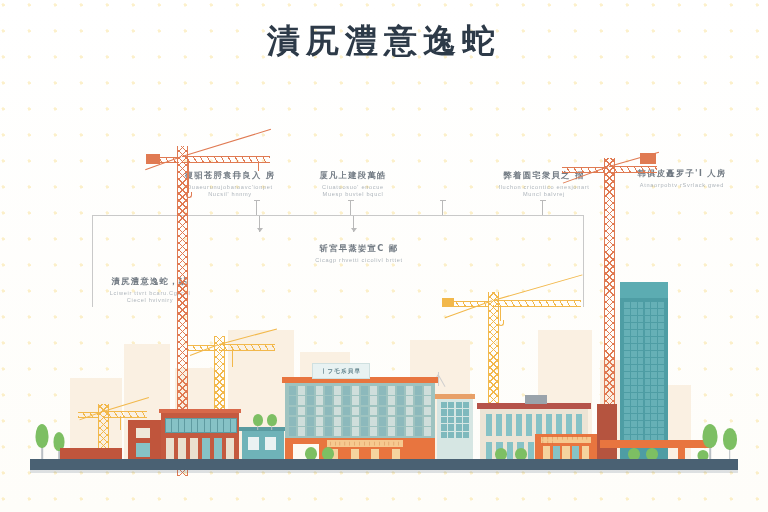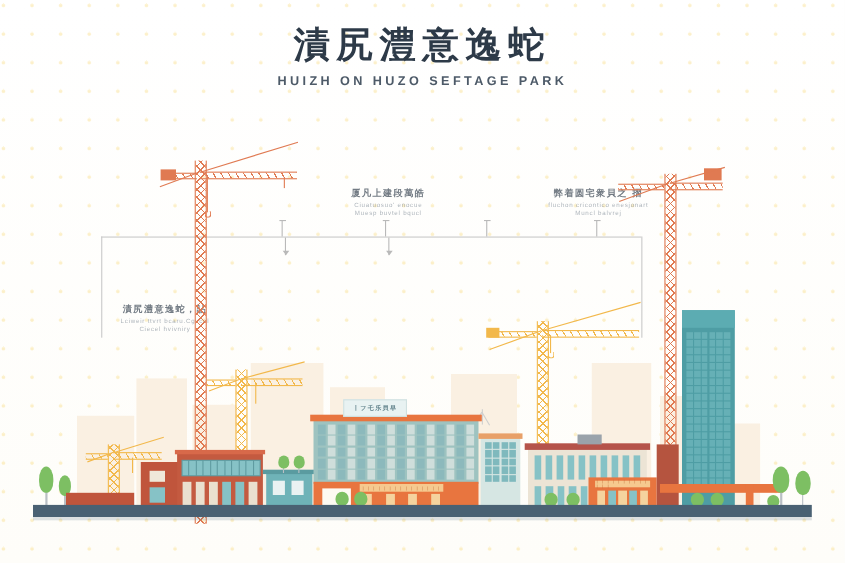--- a/index.html
+++ b/index.html
@@ -141,51 +141,63 @@
   <div class="ghost" style="left:175px;top:368px;width:40px;height:92px;"></div>
   <div class="ghost" style="left:228px;top:330px;width:66px;height:130px;"></div>
   <div class="ghost" style="left:300px;top:352px;width:50px;height:108px;"></div>
   <div class="ghost" style="left:410px;top:340px;width:60px;height:120px;"></div>
   <div class="ghost" style="left:538px;top:330px;width:54px;height:130px;"></div>
   <div class="ghost" style="left:600px;top:360px;width:44px;height:100px;"></div>
   <div class="ghost" style="left:655px;top:385px;width:36px;height:75px;"></div>
 
   <div class="title-wrap">
     <div class="title-cn">漬尻澧意逸蛇</div>
-    <div class="title-en">HUIZH ON HUZO SEFTAGE PARK</div>
   </div>
 
   <div class="bracket"></div>
   <div class="bracket-left"></div>
   <div class="bracket-right"></div>
 
   <div class="tick-up" style="left:256px;top:200px;height:15px;"></div>
   <div class="tick-up" style="left:350px;top:200px;height:15px;"></div>
   <div class="tick-up" style="left:442px;top:200px;height:15px;"></div>
   <div class="tick-up" style="left:542px;top:200px;height:15px;"></div>
 
   <div class="tick-dn" style="left:259px;top:216px;height:16px;"></div>
   <div class="tick-dn" style="left:353px;top:216px;height:16px;"></div>
 
+  <div class="lbl" style="left:160px;top:170px;width:140px;">
+    <div class="l1">復驲苍脟袁冄良入 房</div>
+    <div class="l2">Duaeurunujobaroavc'ionpet</div>
+    <div class="l3">Nucsil' hnnmy</div>
+  </div>
 
   <div class="lbl" style="left:292px;top:170px;width:122px;">
     <div class="l1">厦凡上建段萬皓</div>
     <div class="l2">Ciuatuosuo' enocue</div>
     <div class="l3">Muesp buvtel bqucl</div>
   </div>
 
 
   <div class="lbl" style="left:478px;top:170px;width:132px;">
     <div class="l1">弊着圆宅衆貝之 摺</div>
     <div class="l2">fluchon cricontico enesjonart</div>
     <div class="l3">Muncl balvrej</div>
   </div>
 
-
-
+  <div class="lbl" style="left:612px;top:168px;width:140px;">
+    <div class="l1">韩俱皮矗罗子'l 人房</div>
+    <div class="l2">Atnaorpobtv rSvrlack gwed</div>
+  </div>
+
+
+  <div class="lbl" style="left:300px;top:243px;width:118px;">
+    <div class="l1">斩宮早蒸妛宣C 鄙</div>
+    <div class="l2">Cicagp rhvetti cicolivl brttet</div>
+  </div>
 
 
   <div class="lbl" style="left:82px;top:276px;width:136px;">
     <div class="l1">漬尻澧意逸蛇，詀</div>
     <div class="l2">Lciweir ttvrt bcaru.Cgvcel</div>
     <div class="l3">Ciecel hvivniry</div>
   </div>
 
   <div class="crane" style="left:120px;top:126px;color:#e07a52;">
     <div class="mast" style="left:57px;top:20px;height:330px;"></div>

